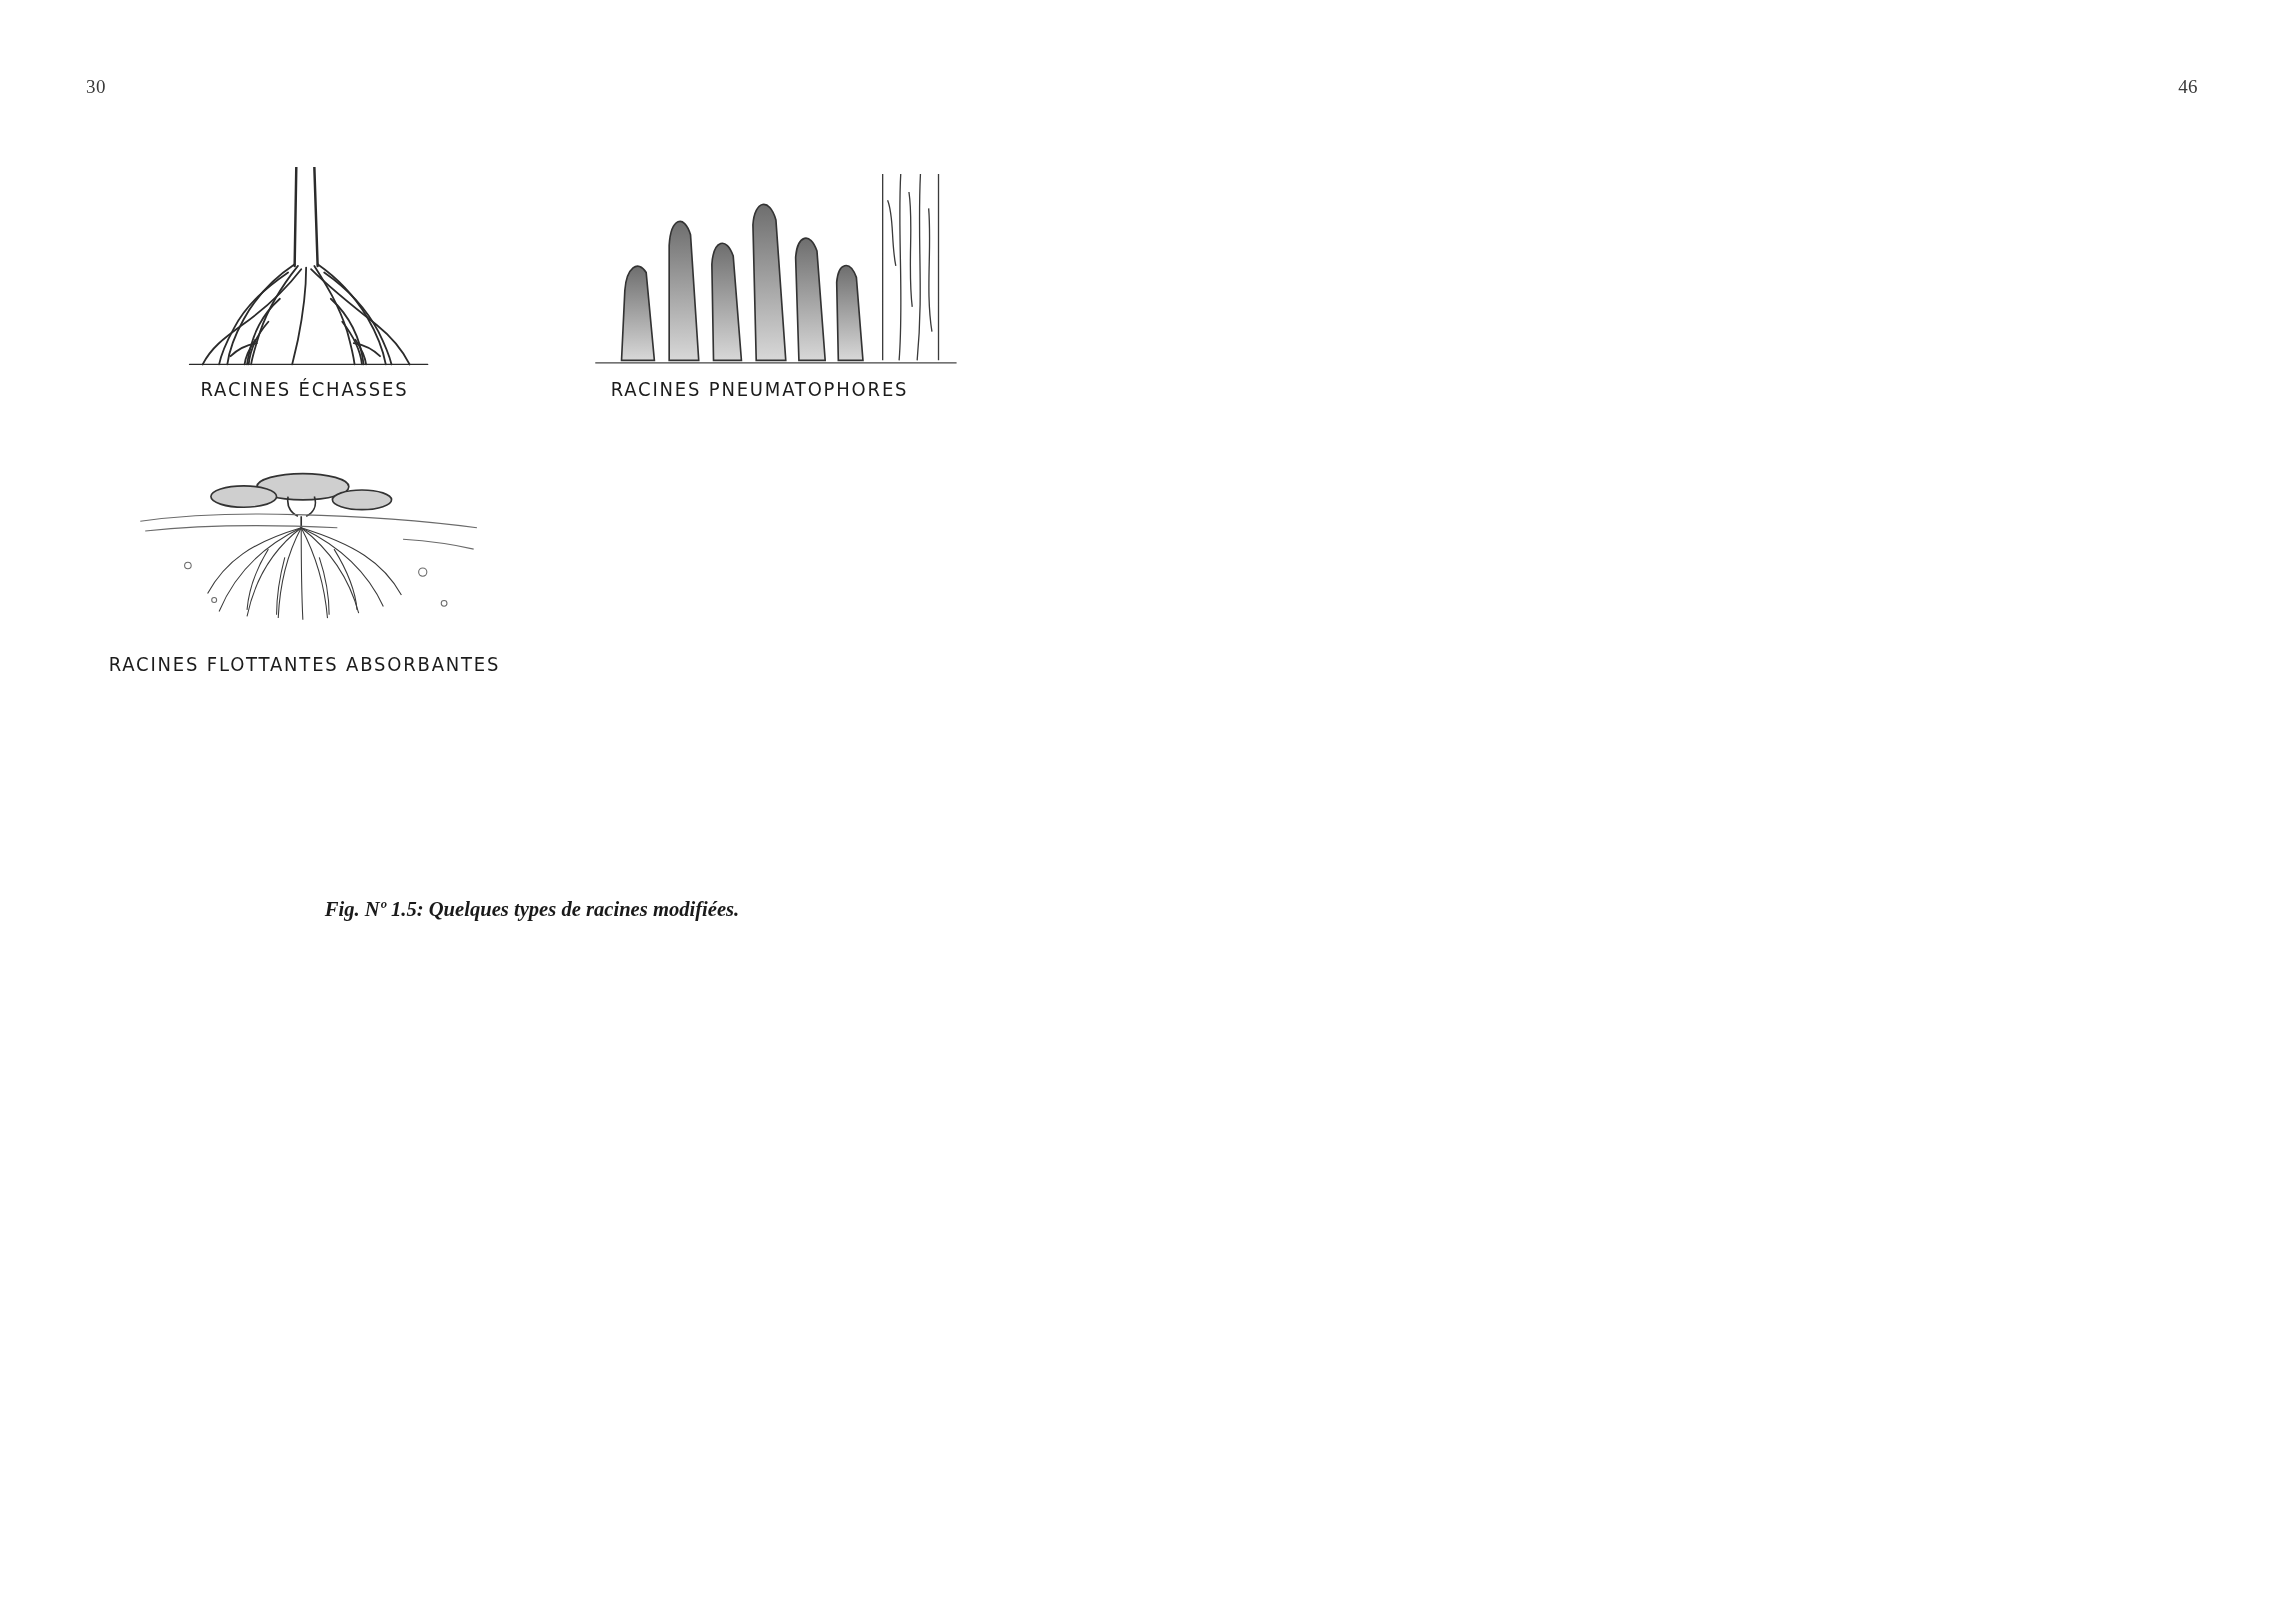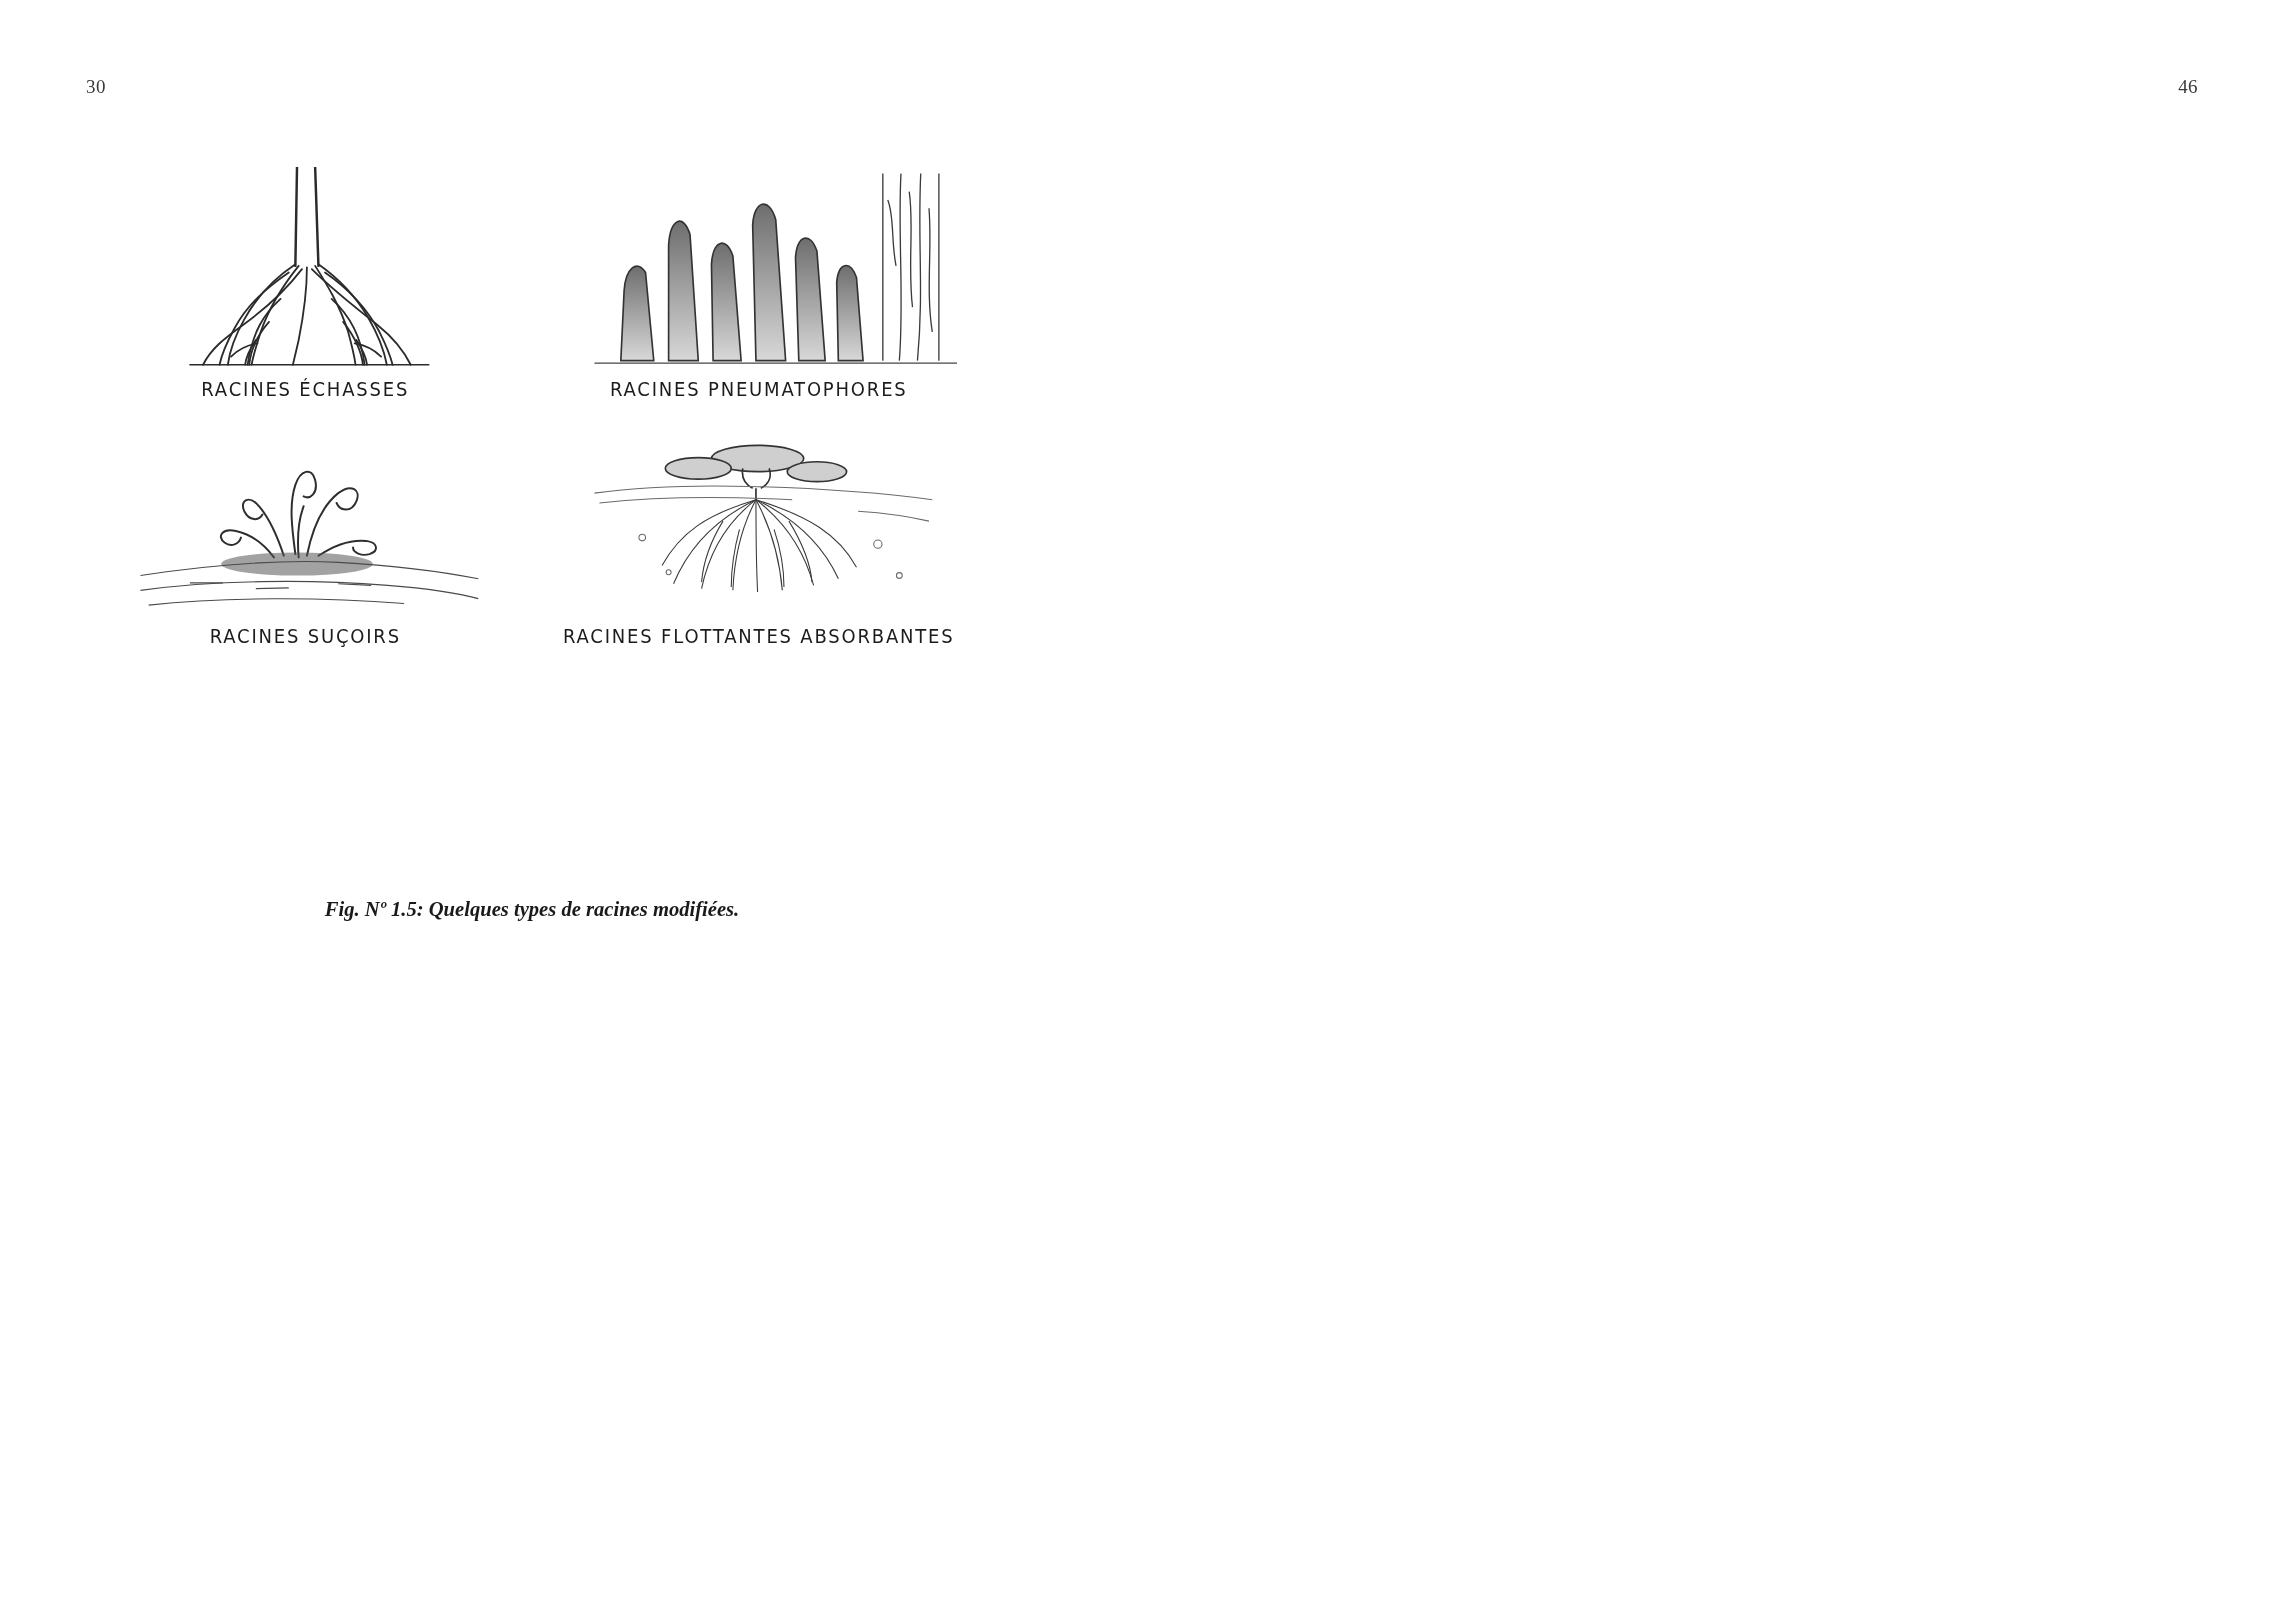--- a/index.html
+++ b/index.html
@@ -53,20 +53,21 @@
     left: 91px;
     top: 152px;
     width: 882px;
   }
   .fig-grid {
     display: grid;
     grid-template-columns: 1fr 1fr;
     grid-template-rows: 247px 247px 247px;
     column-gap: 25px;
     row-gap: 0px;
+    gap: 28px;
   }
   .fig-cell {
     position: relative;
     display: flex;
     flex-direction: column;
     align-items: center;
     justify-content: flex-end;
   }
   .sketch {
     width: 100%;
@@ -145,42 +146,20 @@
             </g>
             <g fill="none" stroke="#3a3a3a" stroke-width="1.6">
               <path d="M410 8 L410 235 M432 8 C428 80 436 160 430 235 M456 8 C452 90 460 150 452 235 M478 8 L478 235"></path>
               <path d="M416 40 C424 60 420 90 426 120 M442 30 C448 70 440 120 446 170 M466 50 C470 100 462 150 470 200"></path>
             </g>
             <path d="M60 238 L500 238" stroke="#444" stroke-width="1.6" fill="none"></path>
           </svg>
           <div class="hand-label">RACINES   PNEUMATOPHORES</div>
         </div>
 
-        <div class="fig-cell">
-          <svg class="sketch" viewBox="0 0 520 250">
-            <g fill="none" stroke="#2e2e2e" stroke-width="2.4" stroke-linecap="round">
-              <path d="M248 170 C244 140 240 110 248 86 C254 68 268 64 272 80 C276 96 266 104 258 100"></path>
-              <path d="M262 172 C268 142 280 112 300 96 C316 84 328 92 322 106 C316 120 302 118 298 108"></path>
-              <path d="M234 172 C226 148 216 126 204 112 C192 98 180 104 186 118 C192 130 204 130 208 122"></path>
-              <path d="M222 174 C210 158 194 146 176 142 C160 138 152 148 162 156 C170 162 180 158 182 150"></path>
-              <path d="M276 172 C294 160 314 152 334 154 C348 156 350 166 338 170 C328 173 318 168 318 162"></path>
-              <path d="M252 174 C250 150 252 128 258 112"></path>
-            </g>
-            <g fill="#555" opacity="0.55">
-              <ellipse cx="250" cy="182" rx="92" ry="14"></ellipse>
-            </g>
-            <g fill="none" stroke="#4a4a4a" stroke-width="1.4">
-              <path d="M60 196 C140 184 220 176 300 180 C370 184 430 192 470 200"></path>
-              <path d="M60 214 C150 202 260 200 360 208 C410 212 448 218 470 224"></path>
-              <path d="M70 232 C160 222 280 222 380 230"></path>
-              <path d="M120 205 L160 205 M200 212 L240 211 M300 206 L340 208"></path>
-            </g>
-          </svg>
-          <div class="hand-label">RACINES  SUÇOIRS</div>
-        </div>
 
         <div class="fig-cell">
           <svg class="sketch" viewBox="0 0 520 250">
             <g stroke="#333" stroke-width="2" fill="#cfcfcf">
               <ellipse cx="258" cy="54" rx="56" ry="16"></ellipse>
               <ellipse cx="186" cy="66" rx="40" ry="13"></ellipse>
               <ellipse cx="330" cy="70" rx="36" ry="12"></ellipse>
             </g>
             <g fill="none" stroke="#2f2f2f" stroke-width="2">
               <path d="M240 66 C238 78 244 86 252 90 M272 66 C276 78 270 86 262 90"></path>

